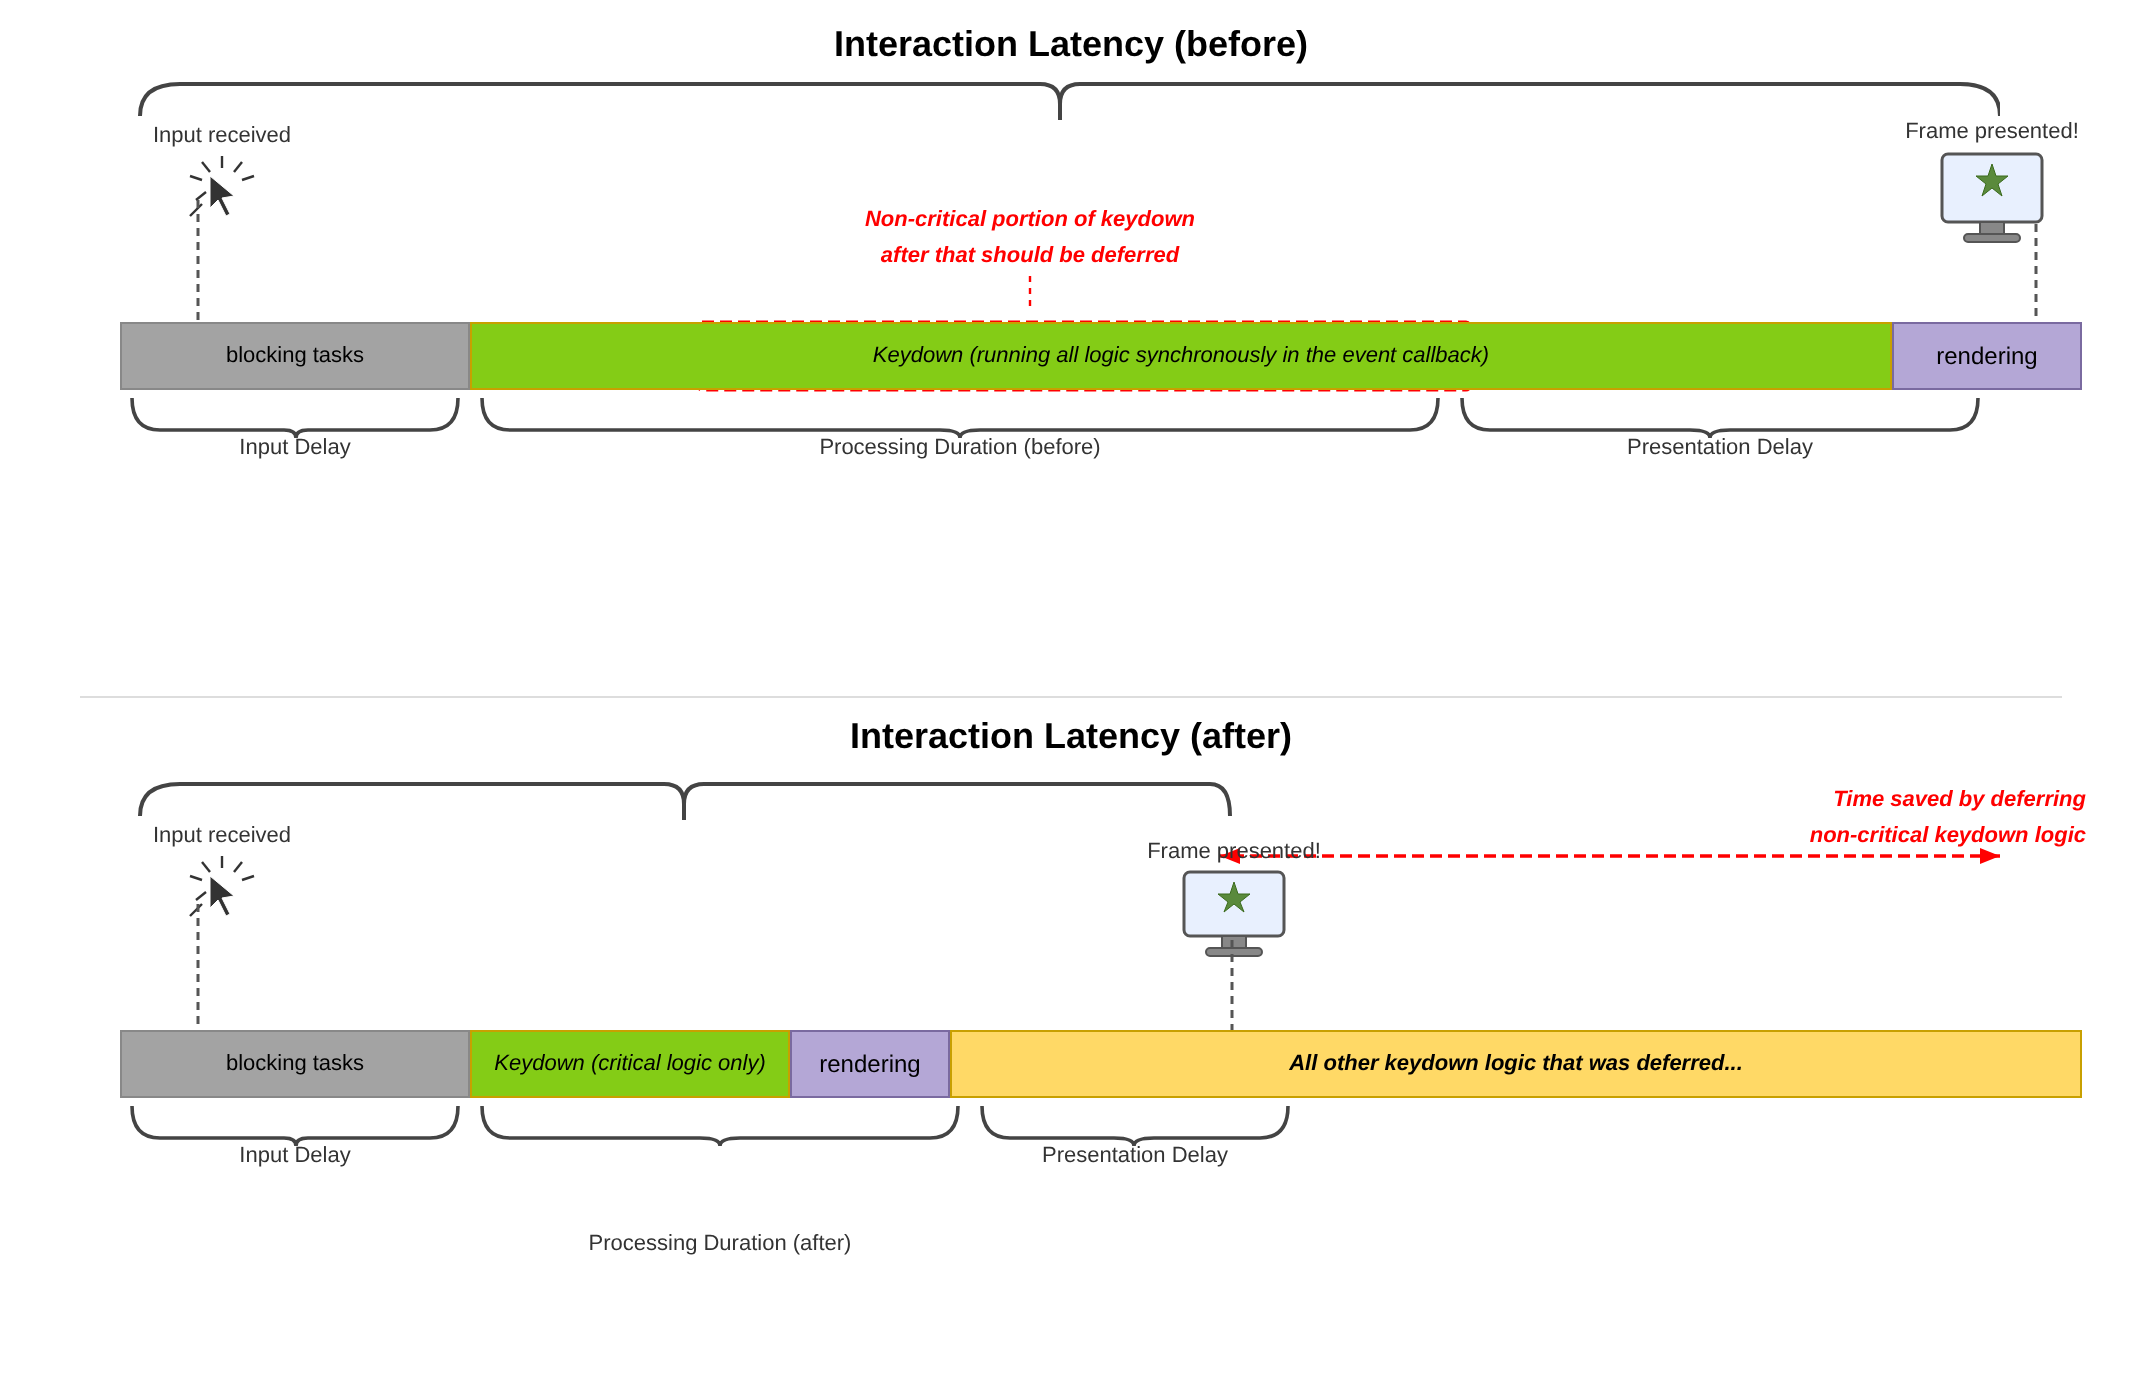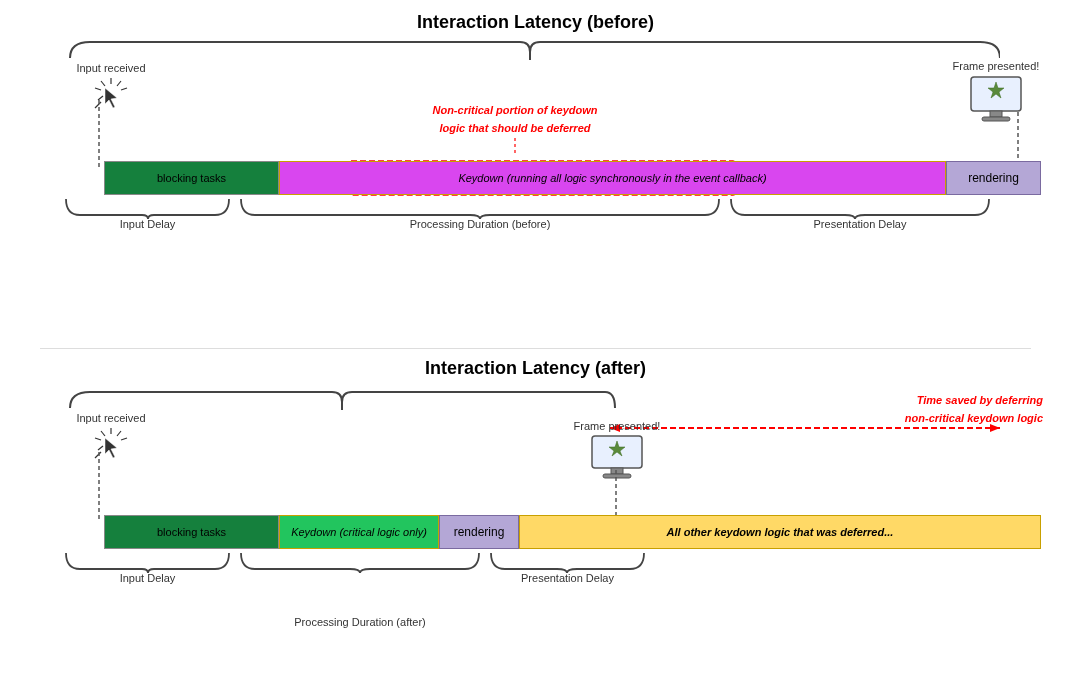--- a/index.html
+++ b/index.html
@@ -25,48 +25,47 @@
       align-items: center;
       justify-content: center;
       font-size: 12px;
       border: 1.5px solid #888;
       white-space: nowrap;
       overflow: hidden;
       text-overflow: ellipsis;
     }
 
     .block-blocking {
-      background: #15803d;
+      background: #a3a3a3;
       width: 175px;
       flex-shrink: 0;
-      margin-left: 44px;
     }
 
     .block-keydown-long {
-      background: #d946ef;
+      background: #84cc16;
       flex: 1;
       border-color: #c8a000;
     }
 
     .block-rendering {
       background: #b4a7d6;
       width: 95px;
       flex-shrink: 0;
       border-color: #7a6aa0;
     }
 
     .block-rendering-after {
       background: #b4a7d6;
       width: 80px;
       flex-shrink: 0;
       border-color: #7a6aa0;
     }
 
     .block-keydown-short {
-      background: #22c55e;
+      background: #84cc16;
       width: 160px;
       flex-shrink: 0;
       border-color: #c8a000;
     }
 
     .block-deferred {
       background: #ffd966;
       flex: 1;
       border-color: #c8a000;
       font-style: italic;
@@ -137,21 +136,21 @@
     </svg>
   </div>
 
   <svg style="position:absolute; top:112px; right:52px; width:2px; height:60px;">
     <line x1="1" y1="0" x2="1" y2="60" stroke="#555" stroke-width="1.5" stroke-dasharray="4,3"></line>
   </svg>
 
   <div style="position:absolute; top:100px; left:380px; width:270px; text-align:center;">
     <span class="red-italic">
       <span>Non-critical portion of keydown</span><br>
-      <span>logic that should be deferred</span>
+      <span>after that should be deferred</span>
     </span>
     
     <svg width="270" height="18" style="display:block; margin-top:2px;">
       <line x1="135" y1="0" x2="135" y2="18" stroke="red" stroke-width="1.2" stroke-dasharray="3,3"></line>
     </svg>
   </div>
 
   <svg style="position:absolute; top:159px; left:347px; width:390px; height:38px;">
     <rect x="2" y="2" width="386" height="34" fill="none" stroke="red" stroke-width="1.5" stroke-dasharray="6,3" rx="2"></rect>
   </svg>

